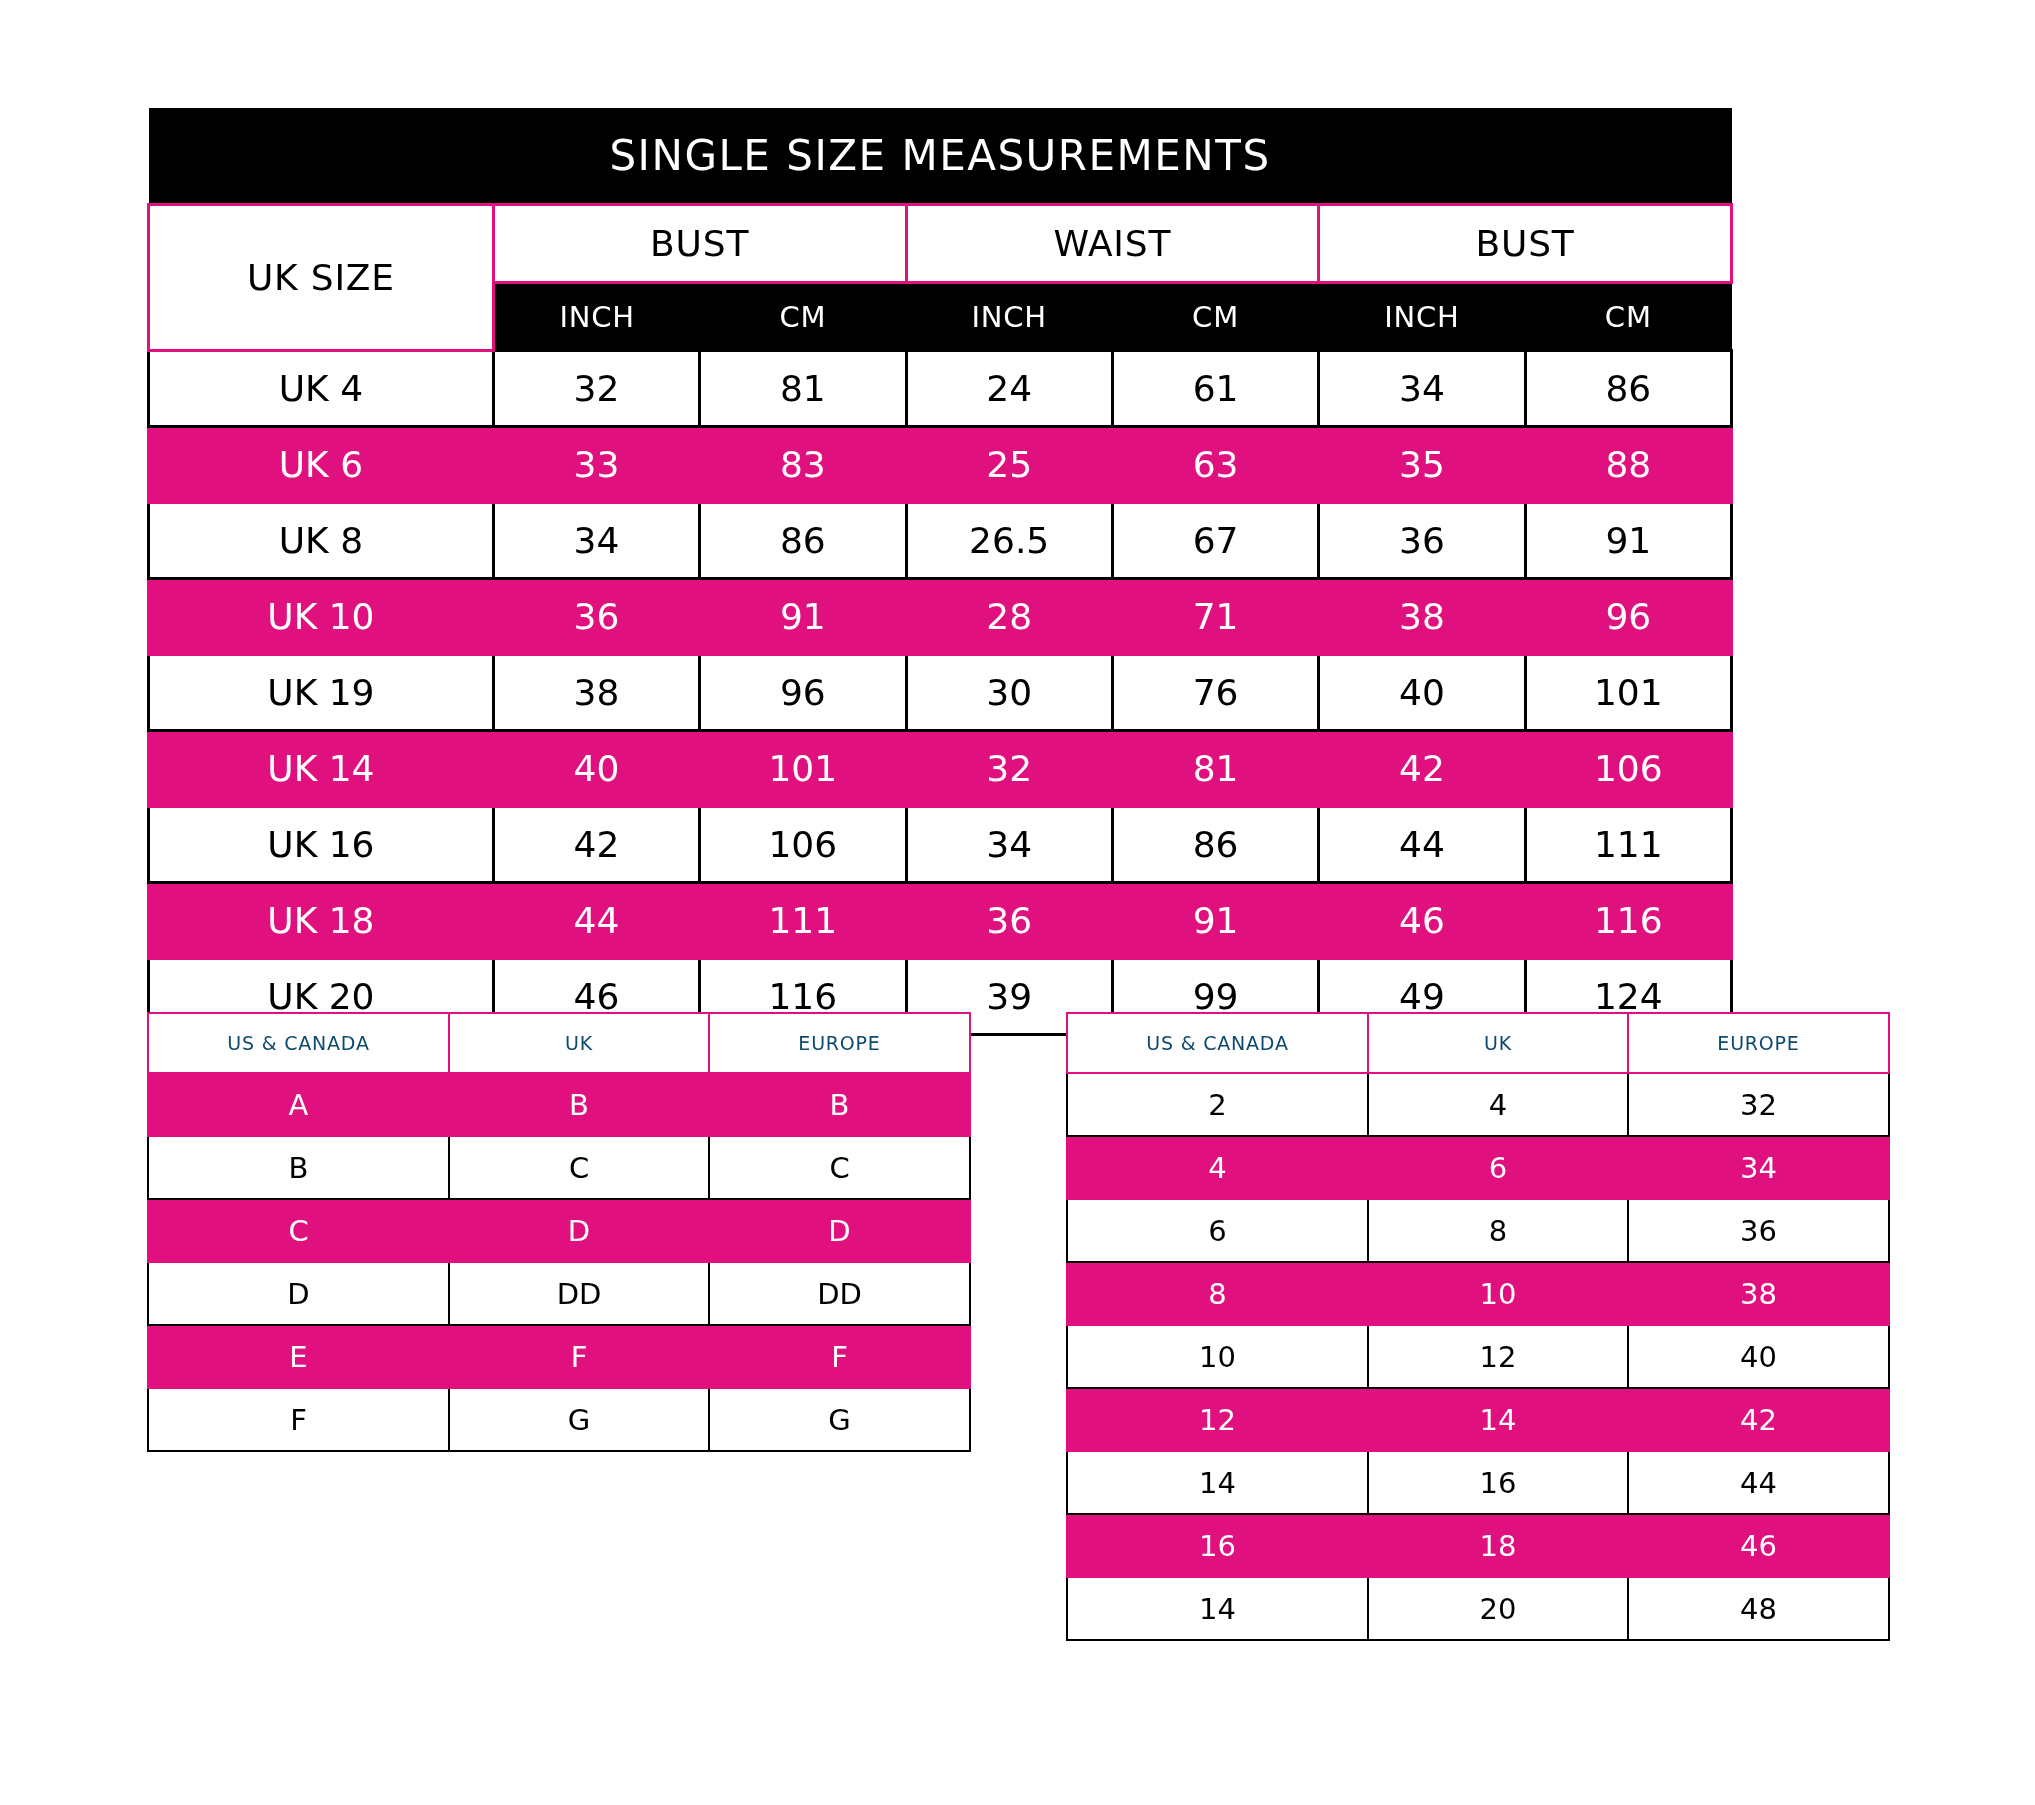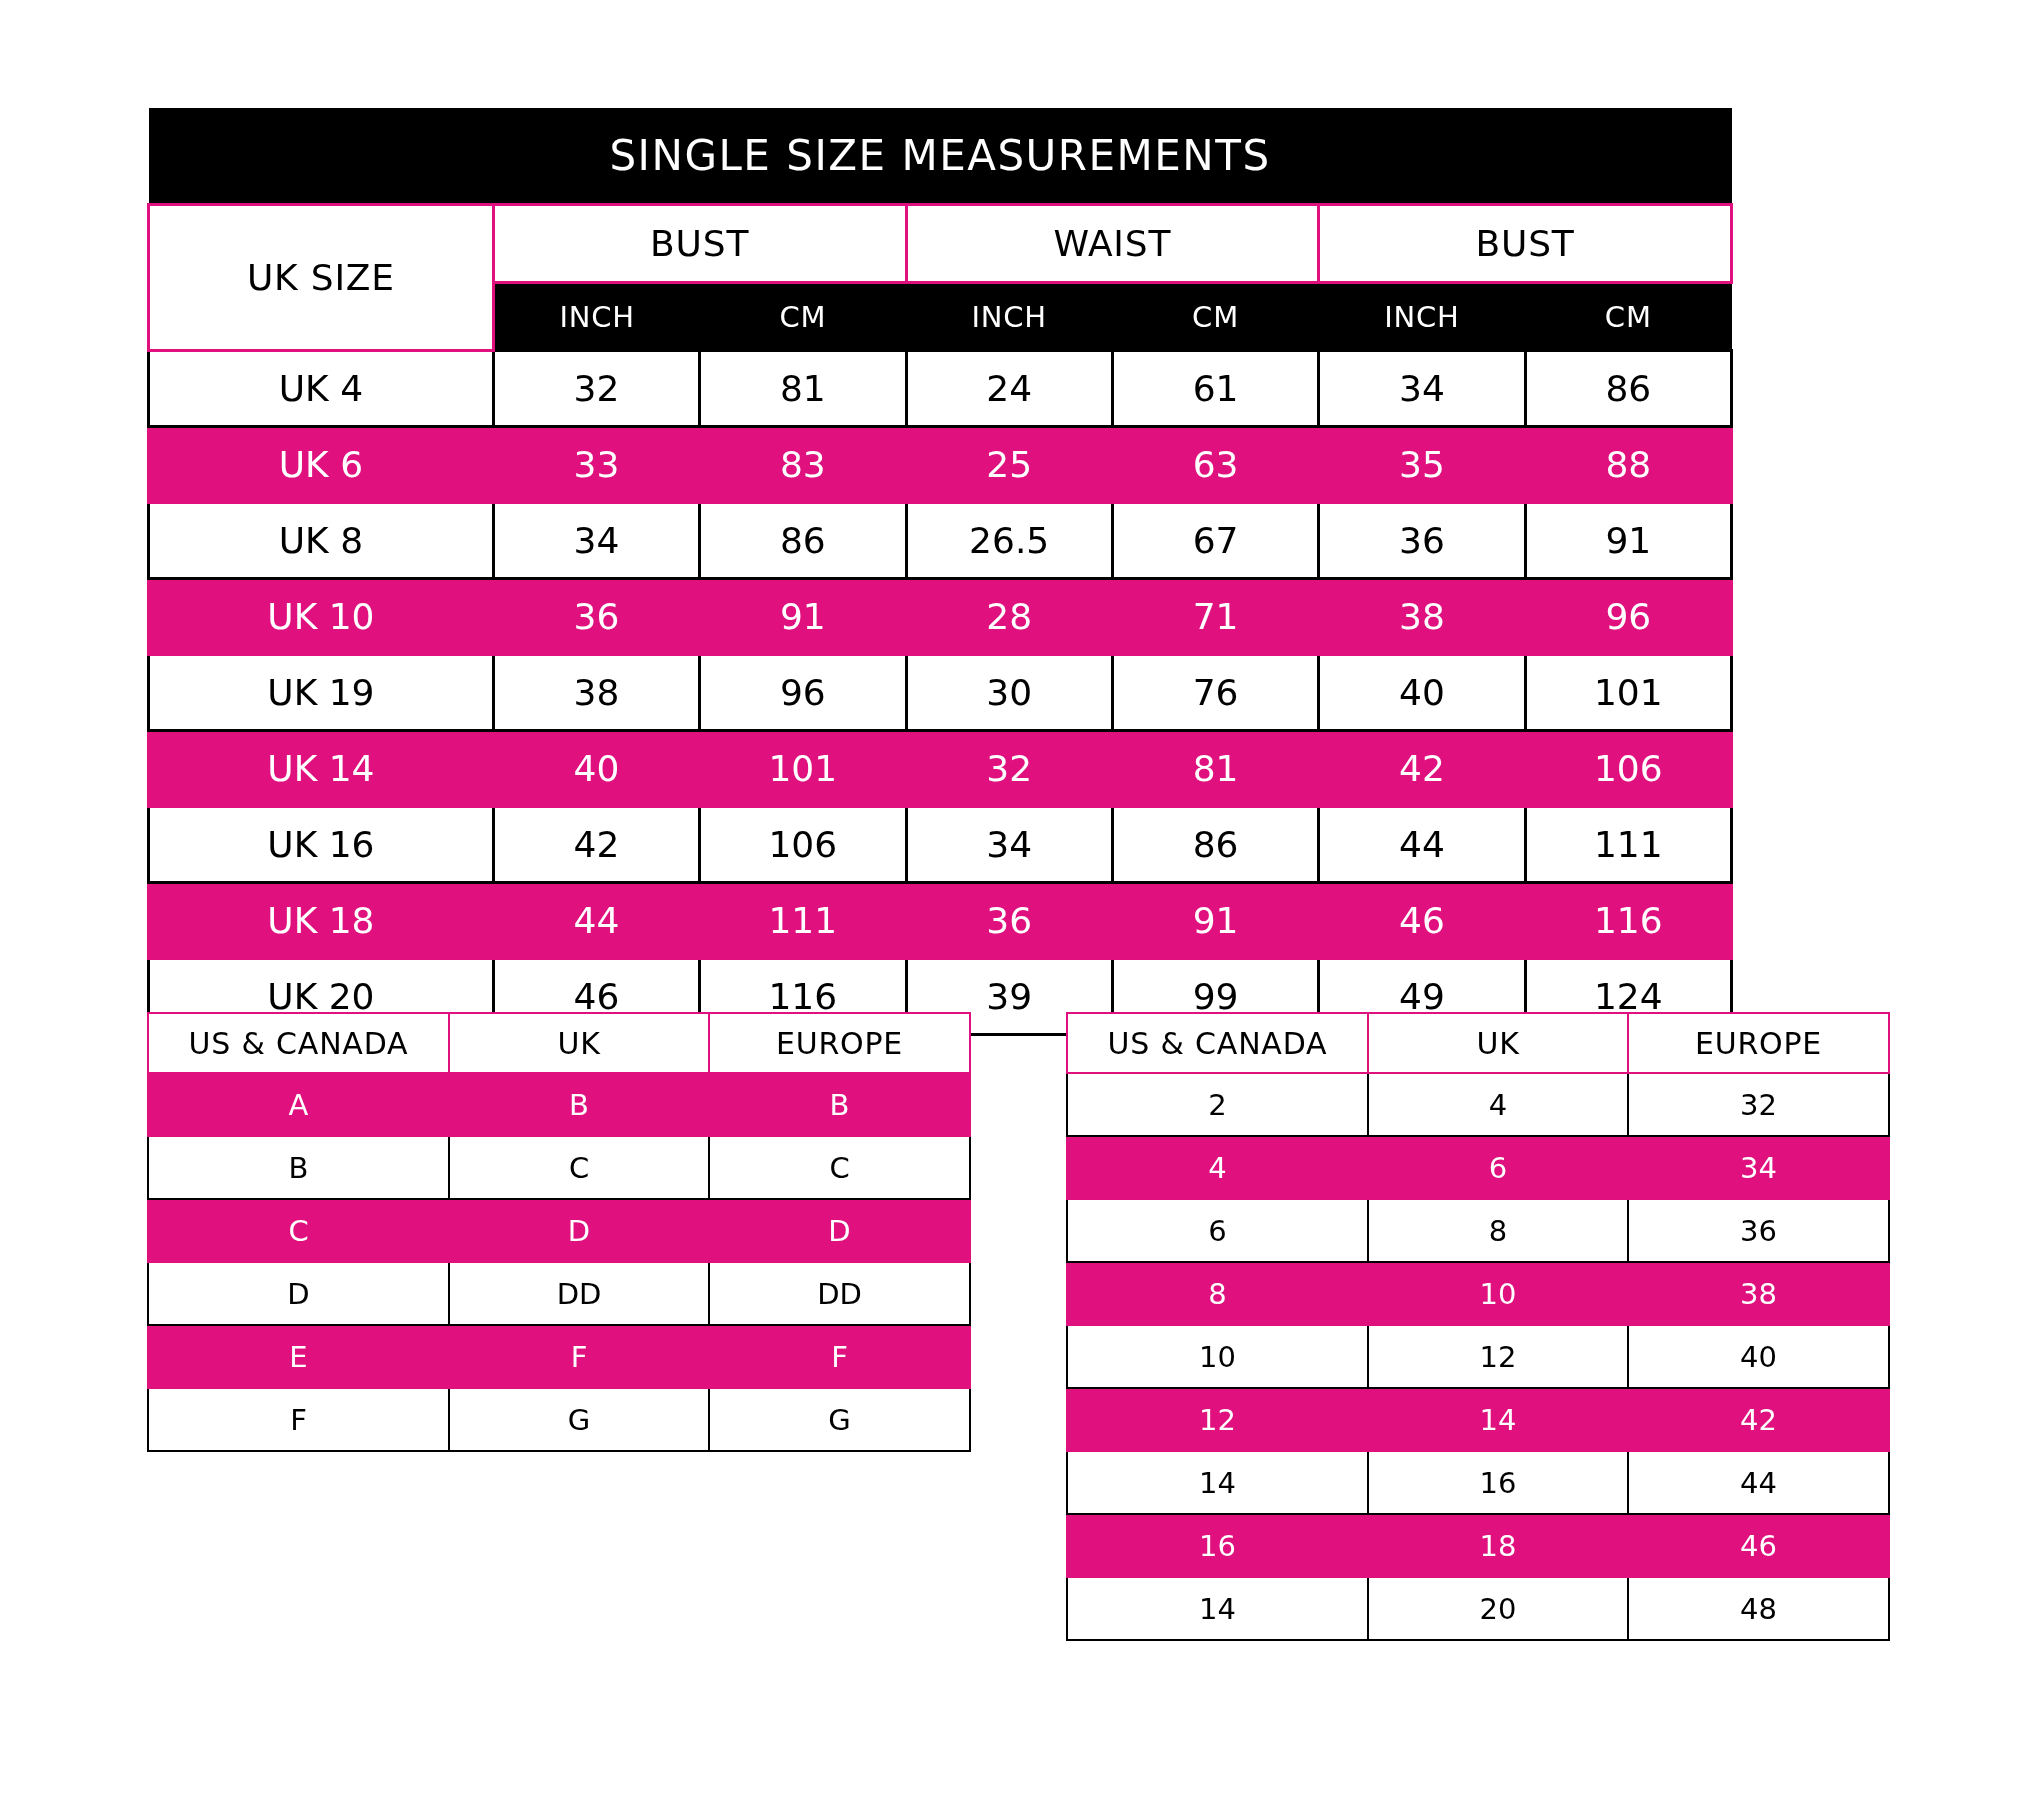--- a/index.html
+++ b/index.html
@@ -90,23 +90,23 @@
   .small-title {
     background: #000000;
     color: #ffffff;
     text-align: center;
     font-size: 34px;
     height: 77px;
     letter-spacing: 0.8px;
   }
   .small-head td {
     background: #ffffff;
-    color: #000000;
-    text-align: center;
-    font-size: 30px;
+    color: #0c4a6e;
+    text-align: center;
+    font-size: 19px;
     height: 56px;
     border: 2.3px solid #e0117f;
     letter-spacing: 0.8px;
   }
   .small-row td {
     text-align: center;
     font-size: 29px;
     height: 59px;
     border: 2.3px solid #000000;
     background: #ffffff;

